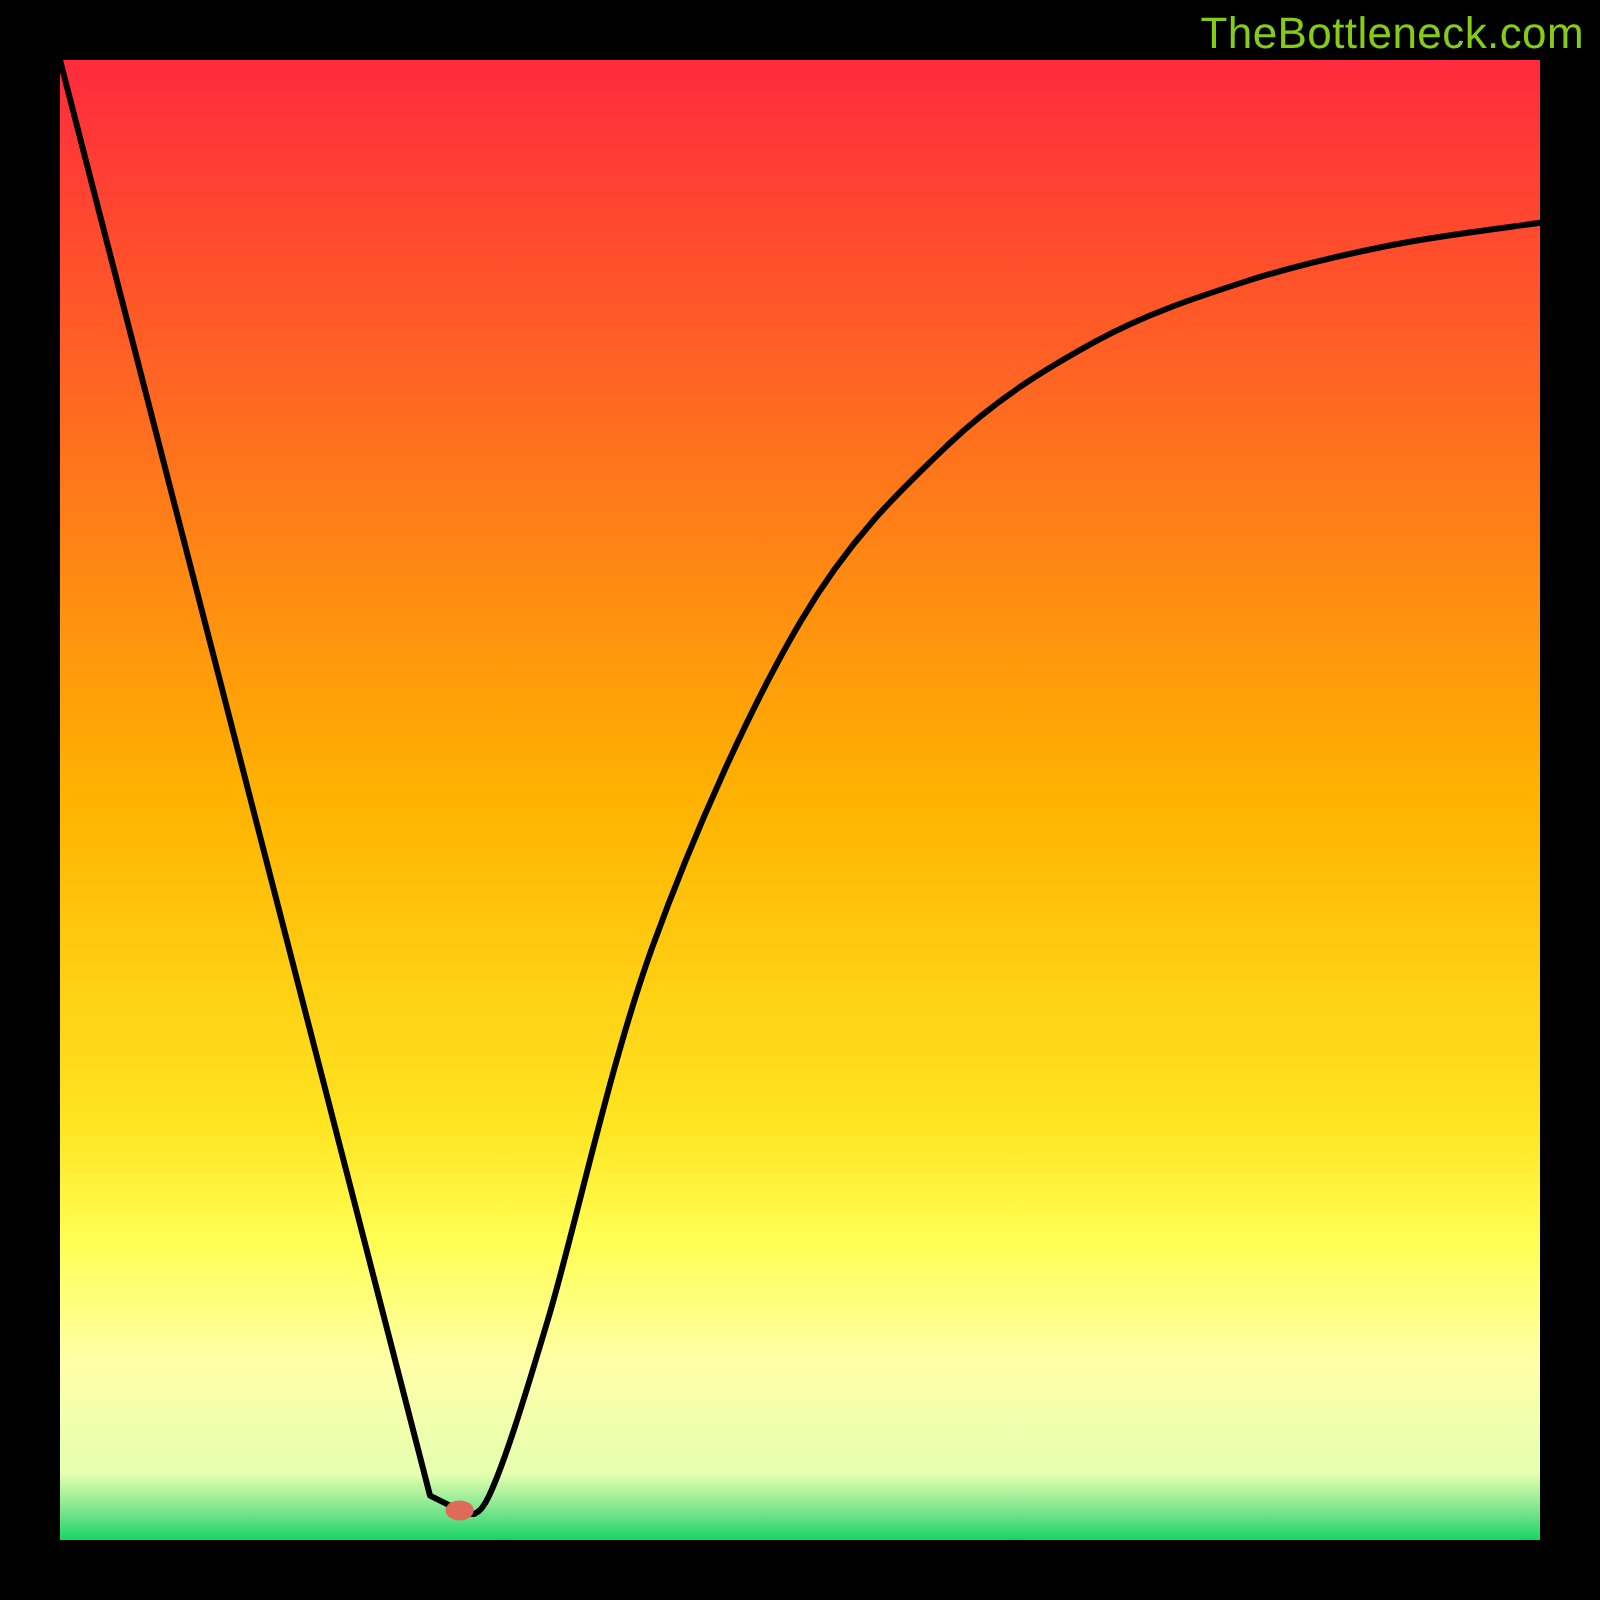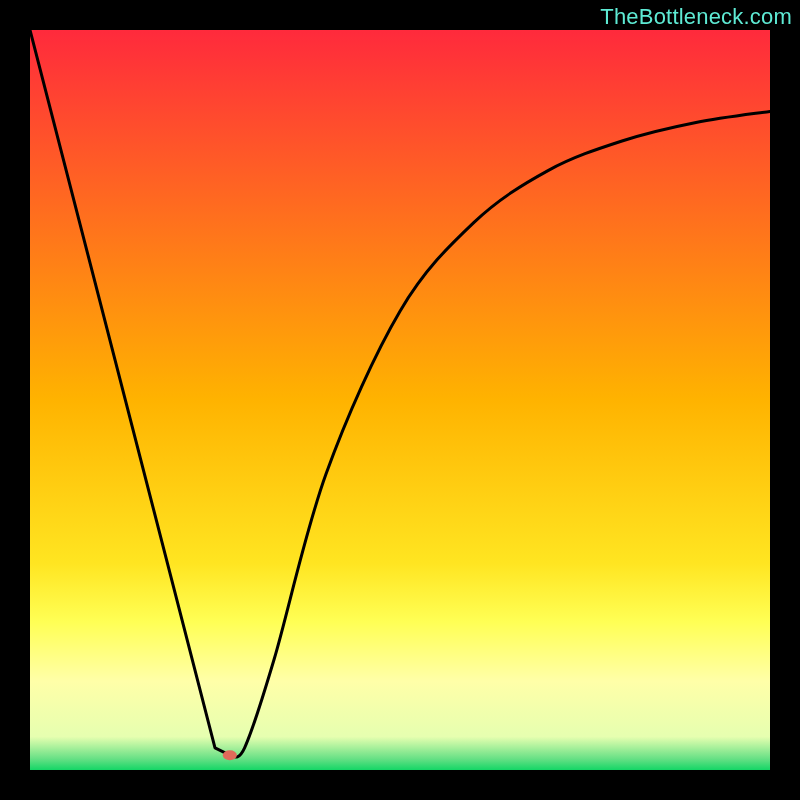--- a/index.html
+++ b/index.html
@@ -23,21 +23,21 @@
     position: absolute;
     top: 0;
     left: 0;
     width: 740px;
     height: 740px;
   }
   .attribution {
     position: absolute;
     top: 4px;
     right: 8px;
-    color: #5eead4;
+    color: #84cc16;
     font-size: 22px;
     font-weight: 500;
     letter-spacing: 0.2px;
   }
   svg { display: block; }
 </style>
 </head>
 <body>
 
 <div class="attribution">TheBottleneck.com</div>

